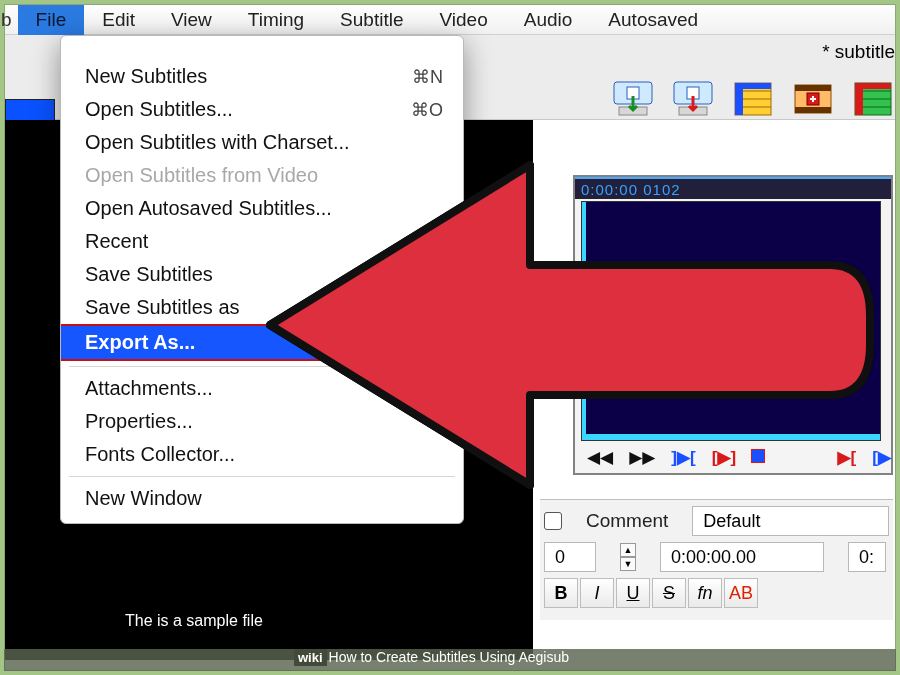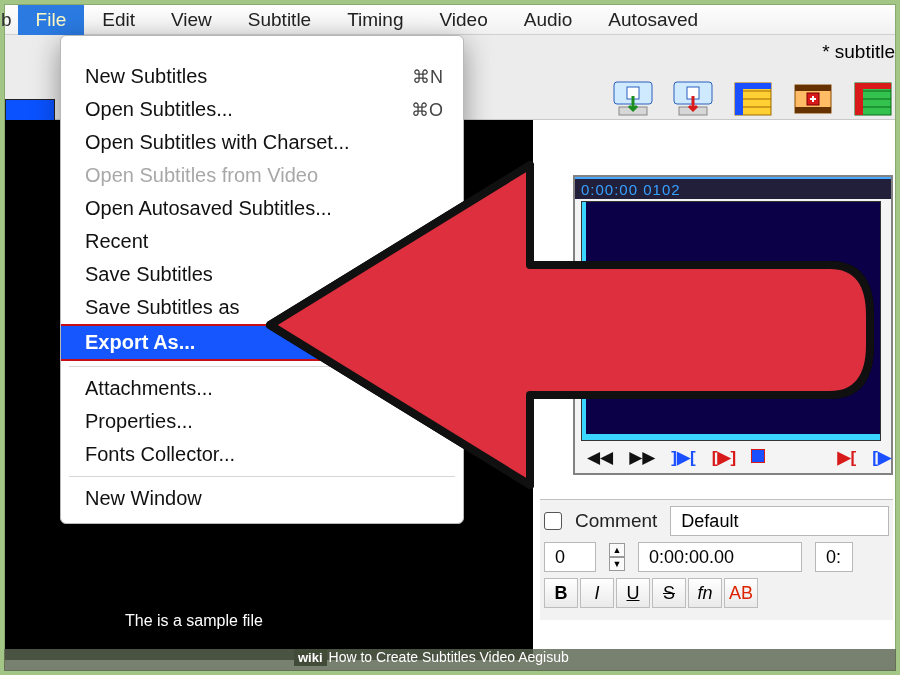--- a/index.html
+++ b/index.html
@@ -4,21 +4,21 @@
 <style>
 * { margin: 0; padding: 0; box-sizing: border-box; font-family: -apple-system, "Helvetica Neue", Arial, sans-serif; }
 body { width: 900px; height: 675px; background: #a3c585; overflow: hidden; position: relative; }
 
 
 .frame { position: absolute; top: 4px; left: 4px; right: 4px; bottom: 4px; background: #fff; border: 1px solid #8aa970; }
 
 
 .menubar { display: flex; align-items: center; height: 30px; background: linear-gradient(#fefefe,#f1f1f1); border-bottom: 1px solid #d0d0d0; padding-left: 6px; font-size: 19px; color: #222; }
 .menubar .mb-item { padding: 4px 18px; cursor: default; }
-.menubar .mb-item.active { background: #2a7ae2; color: #fef9c3; }
+.menubar .mb-item.active { background: #2a7ae2; color: #0f172a; }
 .menubar .suffix { margin-left: -10px; padding-right: 6px; color: #333; }
 
 
 .toolarea { position: absolute; top: 30px; left: 0; right: 0; height: 85px; background: #ececec; border-bottom: 1px solid #c9c9c9; z-index: 1; }
 .toolarea .title-right { position: absolute; right: 0; top: 6px; font-size: 19px; }
 .tool-icons { position: absolute; right: 0; top: 46px; display: flex; gap: 20px; padding-right: 2px; }
 .tool-icon { width: 40px; height: 36px; display: inline-block; }
 .left-small { position: absolute; left: 0; top: 64px; width: 50px; height: 32px; background: #0a52ff; border: 1px solid #222; }
 .left-small::after { content: ""; position: absolute; left: 0; right: 0; bottom: 0; height: 10px; background: #d7d7d7; }
 
@@ -29,21 +29,21 @@
 .vidarea .hl { position: absolute; left: 0; top: 0; bottom: 0; width: 4px; background: #3ad6ff; }
 .vidarea .hb { position: absolute; left: 0; right: 0; bottom: 0; height: 6px; background: #3ad6ff; }
 .transport { height: 28px; display: flex; align-items: center; gap: 16px; padding-left: 12px; font-size: 17px; color: #111; }
 .tbtn { cursor: pointer; user-select: none; }
 .blue-b { color: #1a50ff; font-weight: bold; }
 .red-b { color: #d81a1a; font-weight: bold; }
 .stop-sq { width: 12px; height: 12px; background: #1a50ff; outline: 1px solid #d81a1a; display: inline-block; }
 
 
 .editbar { position: absolute; left: 535px; right: 2px; top: 494px; background: #f2f2f2; border-top: 1px solid #c0c0c0; padding: 6px 4px; z-index: 2; }
-.editrow { display: flex; align-items: center; gap: 13px; margin-bottom: 6px; }
+.editrow { display: flex; align-items: center; gap: 24px; margin-bottom: 6px; }
 .chkbox { width: 18px; height: 18px; border: 1.5px solid #555; background: #fff; border-radius: 3px; }
 .lbl { font-size: 19px; color: #222; }
 .txtfield { border: 1px solid #b8b8b8; background: #fff; font-size: 18px; padding: 4px 10px; height: 30px; }
 .num { width: 52px; }
 .time { width: 164px; }
 .stepper { display: flex; flex-direction: column; }
 .stepper button { width: 16px; height: 14px; border: 1px solid #999; background: #fafafa; font-size: 9px; line-height: 1; padding: 0; }
 .fmt-row { display: flex; gap: 2px; }
 .fmt-btn { width: 34px; height: 30px; border: 1px solid #bdbdbd; background: linear-gradient(#ffffff,#eaeaea); font-size: 18px; display: flex; align-items: center; justify-content: center; }
 .fmt-bold { font-weight: bold; }
@@ -76,22 +76,22 @@
 </head>
 <body>
 
 <div class="frame">
 
   <div class="menubar">
     <span class="suffix">b</span>
     <span class="mb-item active">File</span>
     <span class="mb-item">Edit</span>
     <span class="mb-item">View</span>
+    <span class="mb-item">Timing</span>
     <span class="mb-item">Subtitle</span>
-    <span class="mb-item">Timing</span>
     <span class="mb-item">Video</span>
     <span class="mb-item">Audio</span>
     <span class="mb-item">Autosaved</span>
   </div>
 
   <div class="toolarea">
     <div class="title-right">* subtitle</div>
     <div class="left-small"></div>
     <div class="tool-icons">
       <span class="tool-icon">
@@ -243,14 +243,14 @@
 </div>
 
 <div class="arrow-wrap">
   <svg viewBox="0 0 640 360">
     <path d="M30 180 L290 20 L290 120 L590 120 Q630 120 630 170 L630 200 Q630 250 590 250 L290 250 L290 340 Z" fill="#dd2f3e" stroke="#101010" stroke-width="8" stroke-linejoin="round"></path>
   </svg>
 </div>
 
 <div class="caption">
   <span class="brand">wiki</span>
-  <span>How to Create Subtitles Video Aegisub</span>
+  <span>How to Create Subtitles Using Aegisub</span>
 </div>
 
 </body></html>

